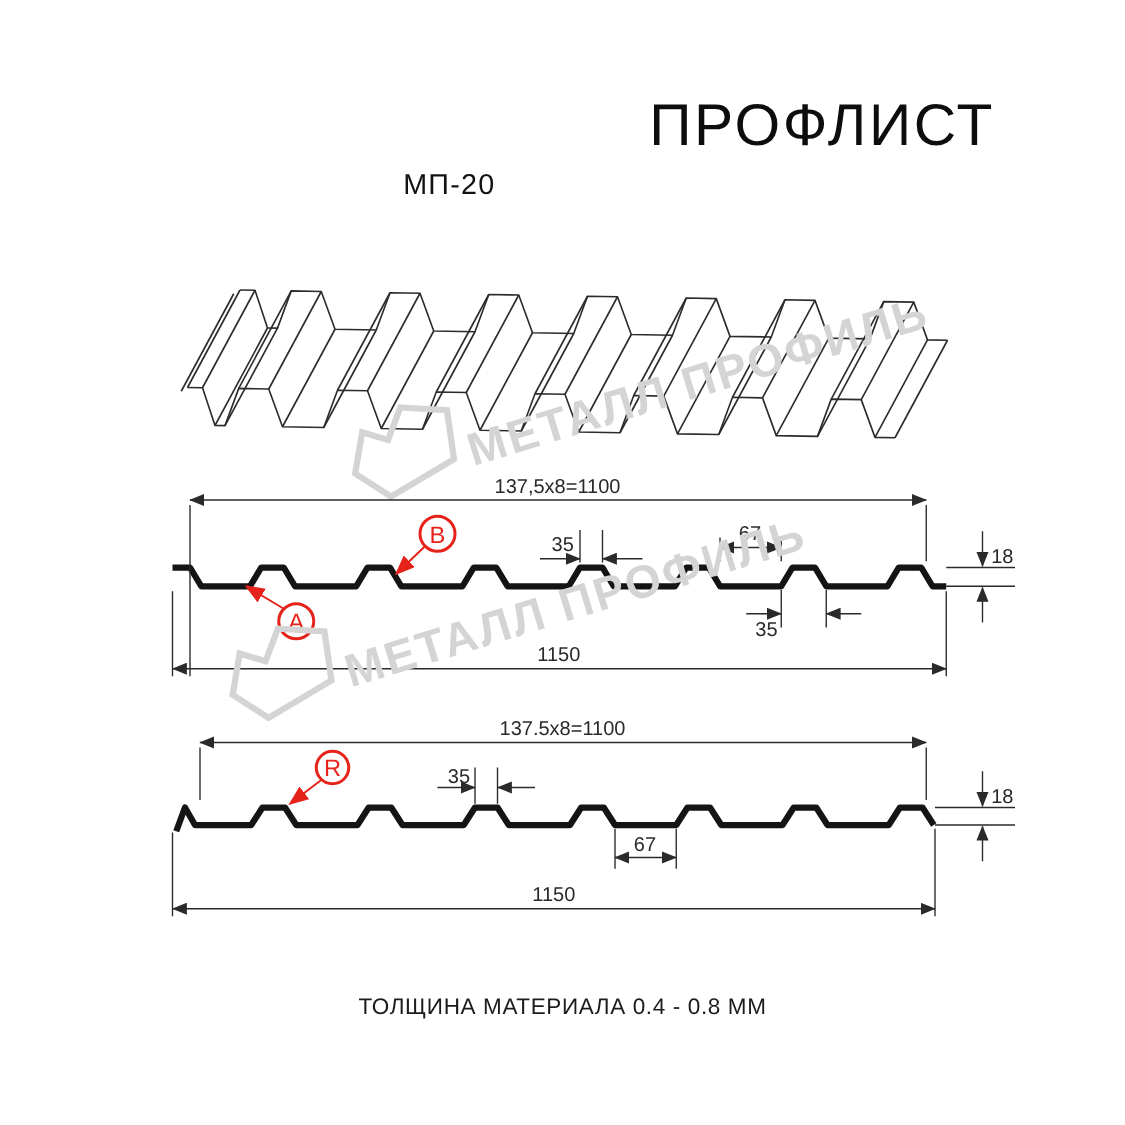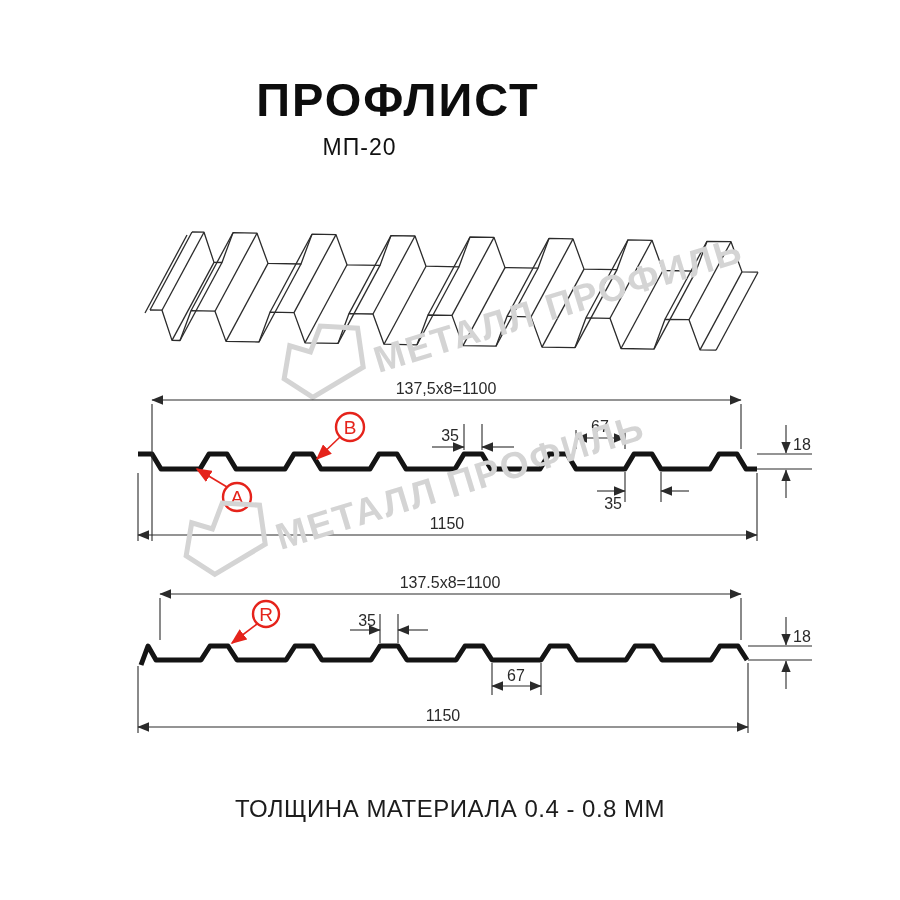--- a/index.html
+++ b/index.html
@@ -1,23 +1,23 @@
 <!DOCTYPE html>
 <html><head>
 <meta charset="utf-8">
 <style>
   html,body{margin:0;padding:0;background:#ffffff;}
   .page{position:relative;width:900px;height:900px;background:#fff;overflow:hidden;
         font-family:"Liberation Sans",sans-serif;}
-  .title{position:absolute;top:72px;left:0;width:796px;text-align:center;
-         font-size:47px;font-weight:700;letter-spacing:2px;color:#0d0d0d;}
+  .title{position:absolute;top:72px;left:0;width:796px;text-align:right;
+         font-size:47px;font-weight:400;letter-spacing:2px;color:#0d0d0d;}
   .subtitle{position:absolute;top:134px;left:0;width:719px;text-align:center;
          font-size:23px;font-weight:400;letter-spacing:1px;color:#111;}
   .footer{position:absolute;top:795px;left:0;width:900px;text-align:center;
-         font-size:24px;font-weight:400;letter-spacing:.5px;color:#1c1c1c;}
+         font-size:18px;font-weight:400;letter-spacing:.5px;color:#1c1c1c;}
   svg{position:absolute;top:0;left:0;}
   .thin{stroke:#2a2a2a;stroke-width:1.1;fill:none;}
   .prof{stroke:#141414;stroke-width:5;fill:none;stroke-linejoin:round;stroke-linecap:butt;}
   .dimtext{font-family:"Liberation Sans",sans-serif;font-size:16px;fill:#2a2a2a;}
   .red{stroke:#e5231b;stroke-width:1.6;fill:none;}
   .redcirc{stroke:#e5231b;stroke-width:2.4;fill:#ffffff;}
   .redletter{font-family:"Liberation Sans",sans-serif;font-size:19px;fill:#e5231b;text-anchor:middle;}
   .w3d{stroke:#2b2b2b;stroke-width:1.3;fill:none;stroke-linejoin:round;}
   .wm-logo{stroke:#d4d4d4;stroke-width:5;fill:none;stroke-linejoin:miter;}
   .wm-text{font-family:"Liberation Sans",sans-serif;font-size:37px;font-weight:700;

